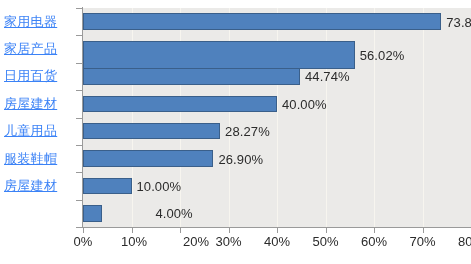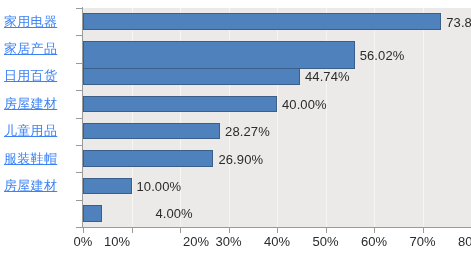--- a/index.html
+++ b/index.html
@@ -223,21 +223,21 @@
       <div class="cat-label" style="top: 41.0625px;">家居产品</div>
       <div class="cat-label" style="top: 68.4375px;">日用百货</div>
       <div class="cat-label" style="top: 95.8125px;">房屋建材</div>
       <div class="cat-label" style="top: 123.188px;">儿童用品</div>
       <div class="cat-label" style="top: 150.562px;">服装鞋帽</div>
       <div class="cat-label" style="top: 177.938px;">房屋建材</div>
     </div>
 
   <div id="xticks-layer">
       <div class="xtick-label" style="left: 83px;">0%</div>
-      <div class="xtick-label" style="left: 117px;">10%</div>
+      <div class="xtick-label" style="left: 134px;">10%</div>
       <div class="xtick-label" style="left: 196px;">20%</div>
       <div class="xtick-label" style="left: 228.5px;">30%</div>
       <div class="xtick-label" style="left: 277px;">40%</div>
       <div class="xtick-label" style="left: 325.5px;">50%</div>
       <div class="xtick-label" style="left: 374px;">60%</div>
       <div class="xtick-label" style="left: 422.5px;">70%</div>
       <div class="xtick-label" style="left: 471px;">80%</div>
     </div>
 
   <div class="bottom-strip">

